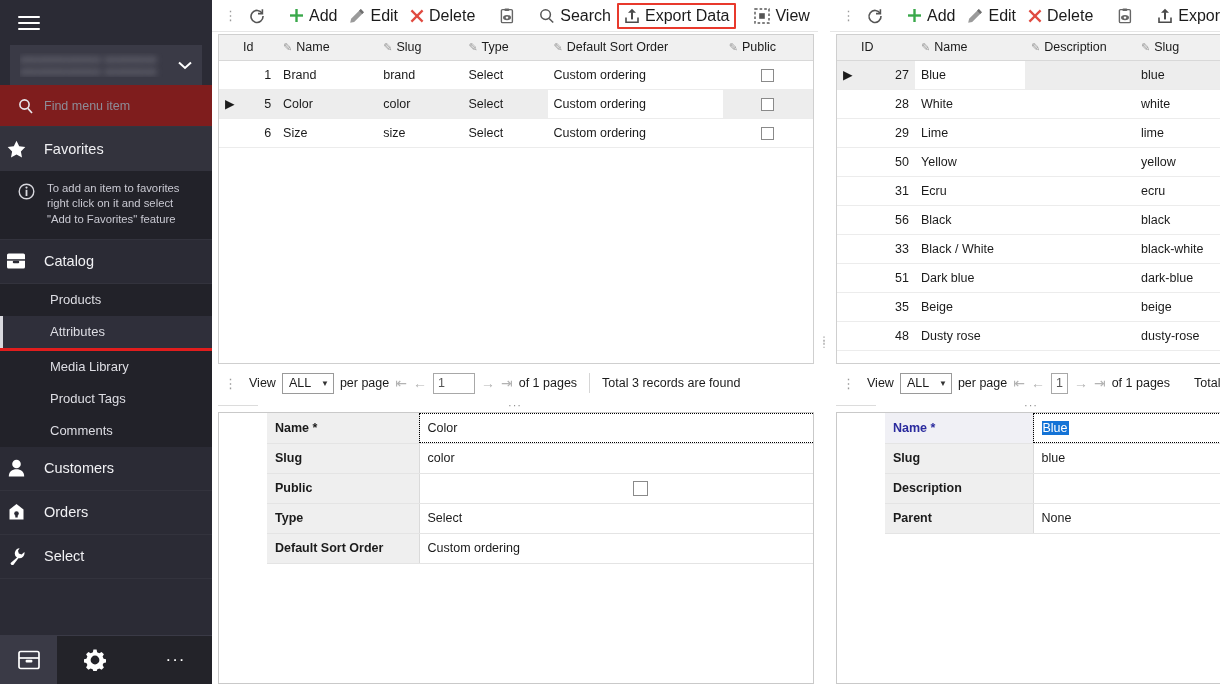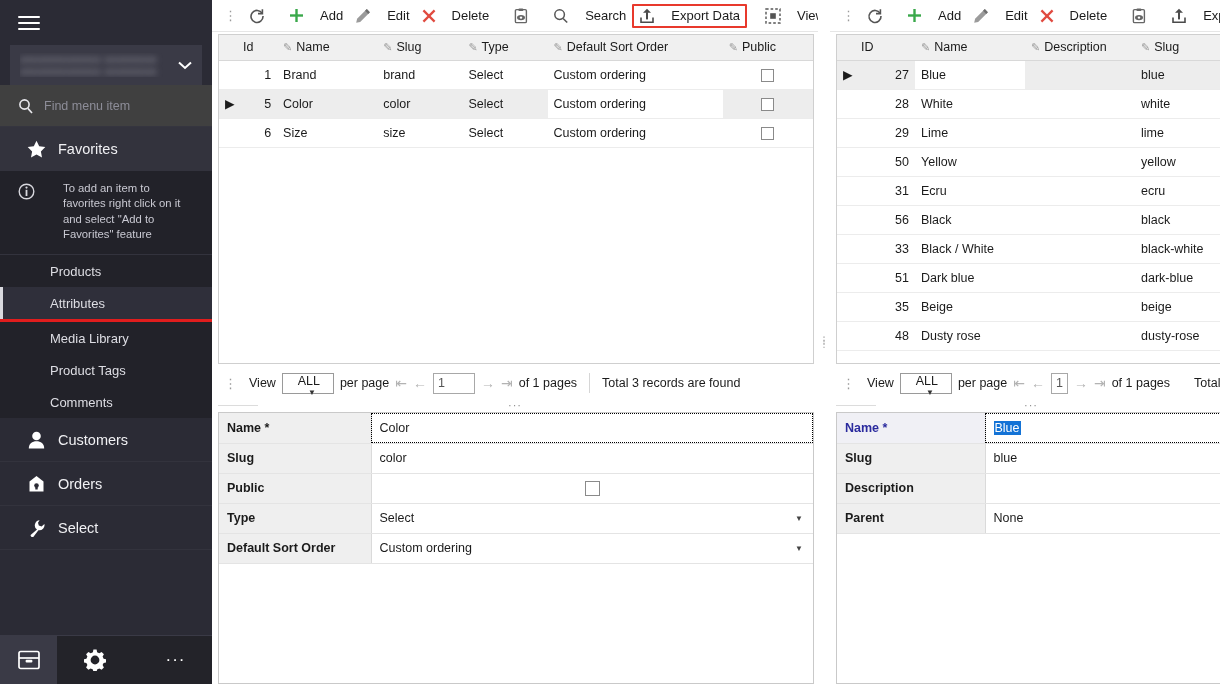--- a/index.html
+++ b/index.html
@@ -45,37 +45,37 @@
     font-size: 11px;
     line-height: 12px;
     filter: blur(3.2px);
     white-space: nowrap;
     letter-spacing: .3px;
   }
   .chev { color: #fff; font-size: 12px; line-height: 1; margin-left: 8px; }
 
   .sb-search {
     height: 42px; display: flex; align-items: center; gap: 10px;
-    padding: 0 18px; background: #404040;
+    padding: 0 18px; background: #7f1d1d;
     border-bottom: 1px solid #35353f;
   }
   .sb-search .ph { color: #8d8d98; font-size: 12.5px; }
 
   .sb-item {
-    display: flex; align-items: center; gap: 12px;
-    padding: 0 26px; height: 44px;
+    display: flex; align-items: center; gap: 18px;
+    padding: 0 6px; height: 44px;
     font-size: 14.5px; color: #f0f0f3;
     border-bottom: 1px solid #33333d;
     cursor: default;
   }
   .sb-item .ico { width: 20px; display: flex; justify-content: center; align-items: center; }
   .sb-favorites { background: #33333d; }
 
   .sb-hint {
-    display: flex; gap: 28px; padding: 10px 18px 12px 18px;
+    display: flex; gap: 12px; padding: 10px 18px 12px 18px;
     background: #222229; color: #c9c9d2; font-size: 11.3px; line-height: 1.35;
     border-bottom: 1px solid #33333d;
   }
   .sb-hint .ico { margin-top: 2px; }
 
   .sb-sub {
     background: #222229;
   }
   .sb-subitem {
     padding: 0 18px 0 50px; height: 32px; display: flex; align-items: center;
@@ -111,21 +111,21 @@
     background: #fff; font-size: 12.5px; color: #1b1b1b;
     padding-left: 6px; gap: 0px; position: relative; white-space: nowrap;
     border-bottom: 1px solid #e6e6e6;
   }
   .tb-dots { color: #9a9a9a; font-size: 13px; padding: 0 6px; letter-spacing: 0; }
   .tb-sep { width: 1px; height: 20px; background: #dcdcdc; margin: 0 6px; }
   .tb-btn {
     display: inline-flex; align-items: center; gap: 5px;
     padding: 3px 6px; cursor: default;
   }
-  .tb-btn .lbl { font-size: 13px; margin-left: 11px; }
+  .tb-btn .lbl { font-size: 16px; }
   .caret { font-size: 8px; margin-left: 2px; color: #333; }
   .tb-highlight {
     border: 2px solid #e8392c; padding: 2px 5px; border-radius: 1px;
   }
 
   
   .grid-wrap {
     margin: 2px 4px 0 6px;
     border: 1px solid #cfcfcf;
     background: #fff;
@@ -159,21 +159,21 @@
 
   
   .pager {
     height: 30px; display: flex; align-items: center; gap: 6px;
     font-size: 12.5px; color: #1b1b1b; padding-left: 6px; white-space: nowrap;
     margin-top: 4px;
   }
   .pg-select {
     border: 1px solid #9a9a9a; background: #fff; height: 21px; min-width: 52px;
     display: inline-flex; align-items: center; justify-content: space-between;
-    padding: 0 4px 0 6px; font-size: 12.5px; flex-direction: column;
+    padding: 0 4px 0 6px; font-size: 12.5px;
   }
   .pg-select .caret2 { font-size: 8px; color: #333; margin-left: 6px; }
   .pg-input {
     border: 1px solid #a8a8a8; background: #fff; height: 21px; width: 42px;
     font-size: 12.5px; color: #555; padding: 0 4px; line-height: 19px;
   }
   .pg-arrow { color: #b3b3b3; font-size: 14px; }
   .pg-vsep { width: 1px; height: 20px; background: #d6d6d6; margin: 0 6px; }
 
   .hsplit {
@@ -181,21 +181,21 @@
     color: #8c8c8c; font-size: 11px; letter-spacing: 1px;
   }
   .hsplit .bar { position: absolute; left: 6px; width: 40px; height: 1px; background: #dcdcdc; }
 
   
   .form {
     margin: 0 4px 0 6px;
     border: 1px solid #c9c9c9; border-top: 1px solid #c9c9c9;
     background: #fff; flex: 1; overflow: hidden;
   }
-  table.form-t { border-collapse: collapse; width: 100%; table-layout: fixed; }
+  table.form-t { border-collapse: collapse; width: 100%; table-layout: fixed; margin-left: 48px; }
   table.form-t td {
     font-size: 12.5px; color: #1b1b1b; padding: 0 8px; height: 30px;
     border-bottom: 1px solid #e4e4e4;
   }
   td.flabel {
     background: #efefef; font-weight: bold; width: 152px;
     border-right: 1px solid #dadada;
   }
   td.flabel.purple { color: #2b2b9e; background: #f0f0f5; }
   td.fval { background: #fff; position: relative; }
@@ -269,20 +269,30 @@
       <span class="ico">
         <svg width="17" height="17" viewBox="0 0 17 17">
             <circle cx="8.5" cy="8.5" r="7.3" stroke="#d8d8de" stroke-width="1.4" fill="none"></circle>
             <circle cx="8.5" cy="4.6" r="1.1" fill="#d8d8de"></circle>
             <rect x="7.6" y="6.8" width="1.8" height="6.2" fill="#d8d8de"></rect>
           </svg>
       </span>
       <span>To add an item to favorites right click on it and select "Add to Favorites" feature</span>
     </div>
 
+    <div class="sb-item">
+      <span class="ico">
+        <svg width="20" height="18" viewBox="0 0 20 18">
+            <rect x="1" y="1.5" width="18" height="15" rx="1.6" fill="#ffffff"></rect>
+            <rect x="1" y="7.2" width="18" height="1.5" fill="#2b2b35"></rect>
+            <rect x="6.8" y="8.7" width="6.4" height="2.6" rx="1" fill="#2b2b35"></rect>
+          </svg>
+      </span>
+      <span>Catalog</span>
+    </div>
 
     <div class="sb-sub">
       <div class="sb-subitem">
           <span>Products</span>
         </div>
       <div class="sb-subitem active">
           <span>Attributes</span>
         </div>
       <div class="redline"></div>
       <div class="sb-subitem">

